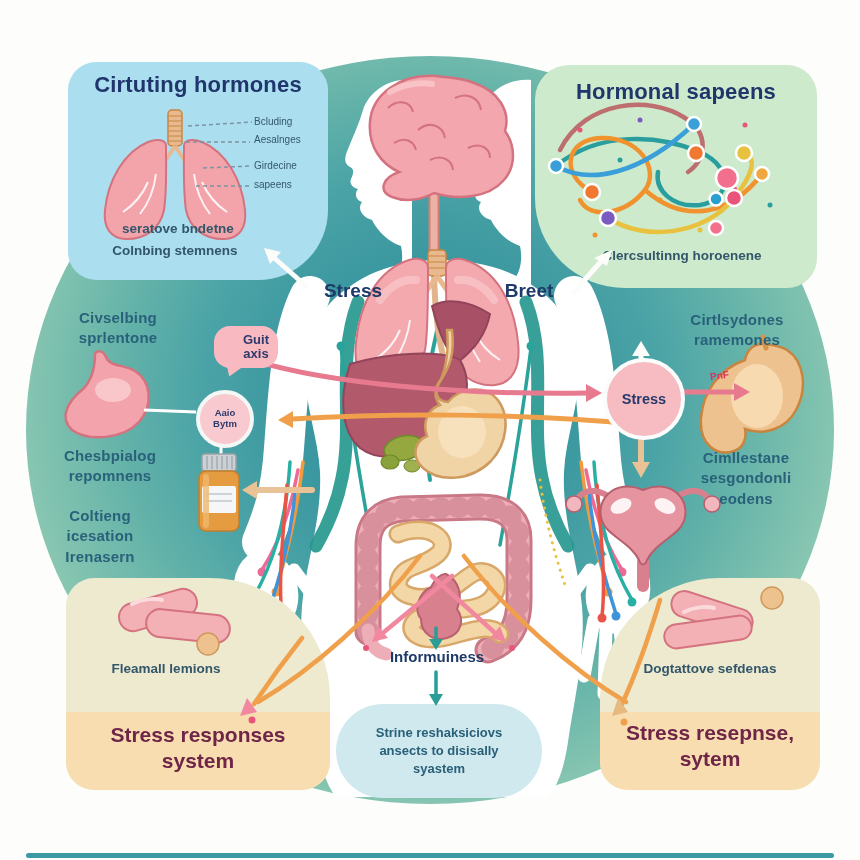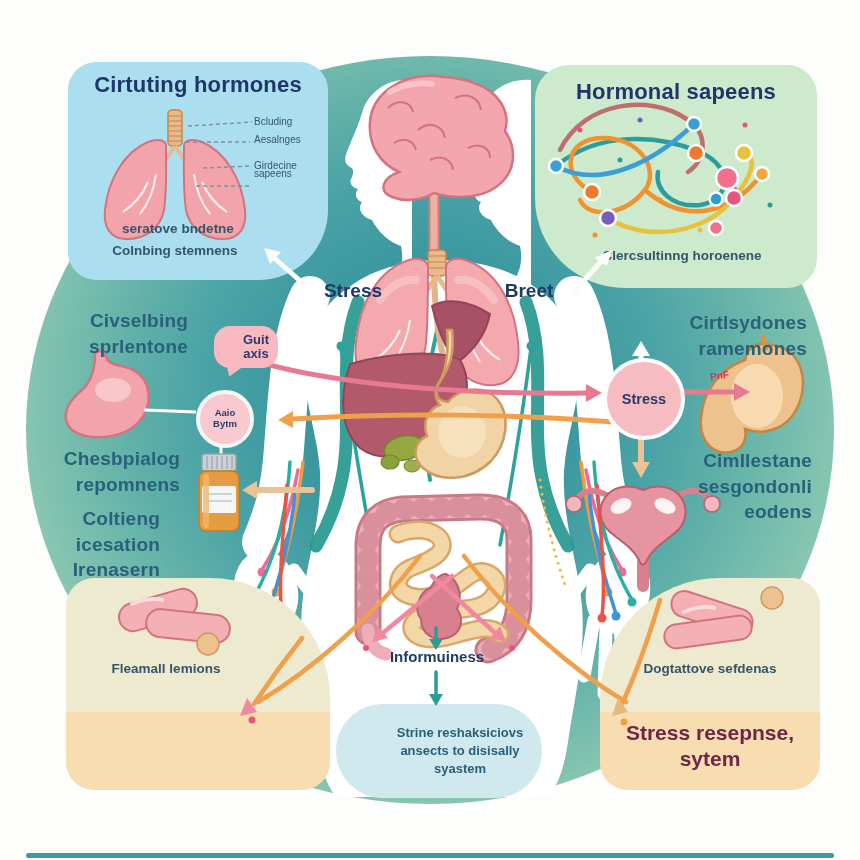--- a/index.html
+++ b/index.html
@@ -22,27 +22,27 @@
             border-radius:28px 120px 28px 28px;}
   #panel-br{left:600px;top:578px;width:220px;height:212px;background:#edeacf;
             border-radius:120px 28px 28px 28px;}
   .peach{position:absolute;left:0;right:0;bottom:0;height:78px;background:#f8ddb1;}
   .panel-title{position:absolute;left:0;right:0;text-align:center;font-weight:700;
                font-size:22px;color:#20356b;letter-spacing:.2px;}
   .maroon-title{position:absolute;left:6px;right:6px;text-align:center;font-weight:700;
                 font-size:21px;line-height:1.25;color:#6f2547;}
   .ann{position:absolute;left:186px;width:64px;font-size:10px;font-weight:400;color:#35576c;line-height:1.1;}
   .cap{position:absolute;text-align:center;font-size:13.5px;font-weight:700;color:#33566b;line-height:1.3;}
-  .side-label{position:absolute;text-align:right;font-size:19px;font-weight:700;
+  .side-label{position:absolute;text-align:center;font-size:15px;font-weight:700;
               color:#29617a;line-height:1.35;letter-spacing:.2px;}
   .body-label{position:absolute;text-align:center;font-size:19px;font-weight:700;color:#1e3a68;}
   #informuiness{left:370px;top:648px;width:134px;text-align:center;font-size:15px;
                 font-weight:700;color:#1e3a68;}
   #bottom-box{left:336px;top:704px;width:206px;height:94px;background:#cfe9ef;border-radius:47px;
-              display:flex;align-items:center;justify-content:flex-end;}
+              display:flex;align-items:center;justify-content:center;}
   #bottom-box .txt{width:164px;text-align:center;font-size:13px;font-weight:600;
                    color:#2a5f78;line-height:1.4;}
   
   #gut-bubble{left:214px;top:326px;width:64px;height:42px;background:#f8b9c0;border-radius:16px;
               display:flex;align-items:center;justify-content:flex-end;}
   #gut-bubble .txt{width:44px;text-align:center;font-size:13px;font-weight:800;
                    color:#2c3a6e;line-height:1.05;}
   #gut-bubble::after{content:"";position:absolute;left:10px;bottom:-9px;width:0;height:0;
     border-left:7px solid transparent;border-right:9px solid transparent;border-top:12px solid #f8b9c0;
     transform:rotate(18deg);}
@@ -262,21 +262,21 @@
       <g stroke="#7e93a3" stroke-width="1.5" stroke-dasharray="4,3">
         <line x1="120" y1="64" x2="184" y2="60"></line>
           <line x1="118" y1="80" x2="182" y2="80"></line>
         <line x1="135" y1="106" x2="184" y2="104"></line>
           <line x1="128" y1="124" x2="182" y2="124"></line>
       </g>
     </svg>
     <div class="ann" style="top:54px">Bcluding</div>
     <div class="ann" style="top:72px">Aesalnges</div>
     <div class="ann" style="top:98px">Girdecine</div>
-    <div class="ann" style="top:106px">sapeens</div>
+    <div class="ann" style="top:117px">sapeens</div>
     <div class="cap" style="top:158px;left:28px;width:164px">seratove bndetne</div>
     <div class="cap" style="top:180px;left:42px;width:130px">Colnbing stemnens</div>
   </div>
 
   <div id="panel-tr" class="panel">
     <div class="panel-title" style="top:14px">Hormonal sapeens</div>
     <svg width="282" height="235" viewBox="0 0 282 235">
       <g fill="none" stroke-linecap="round">
         <path stroke="#bd6f6f" stroke-width="4.5" d="M 25,85 C 50,35 115,30 150,53 C 175,68 171,95 153,107"></path>
         <path stroke="#2a9e9e" stroke-width="4.5" d="M 21,101 C 65,65 125,70 165,87 C 200,103 195,135 165,140 C 137,143 120,125 123,107"></path>
@@ -315,20 +315,21 @@
 
   <div id="panel-bl" class="panel">
     <svg class="abs" style="left:30px;top:2px" width="170" height="78" viewBox="0 0 170 78">
       <rect x="22" y="16" width="80" height="28" rx="14" fill="#f3b0b5" stroke="#d4737f" stroke-width="2" transform="rotate(-16 62 30)"></rect>
       <rect x="50" y="32" width="84" height="28" rx="14" fill="#f3b0b5" stroke="#d4737f" stroke-width="2" transform="rotate(6 92 46)"></rect>
       <path d="M 36,24 C 46,19 58,18 66,20" stroke="#fbdadc" stroke-width="4" stroke-linecap="round" fill="none"></path>
       <circle cx="112" cy="64" r="11" fill="#eec28e" stroke="#cf9a5e" stroke-width="1.5"></circle>
     </svg>
     <div class="cap" style="top:82px;left:25px;width:150px">Fleamall lemions</div>
     <div class="peach"></div>
+    <div class="maroon-title" style="top:144px">Stress responses system</div>
   </div>
 
   <div id="panel-br" class="panel">
     <svg class="abs" style="left:50px;top:2px" width="170" height="78" viewBox="0 0 170 78">
       <rect x="20" y="20" width="84" height="26" rx="13" fill="#f3b0b5" stroke="#d4737f" stroke-width="2" transform="rotate(18 62 33)"></rect>
       <rect x="14" y="40" width="88" height="24" rx="12" fill="#f3b0b5" stroke="#d4737f" stroke-width="2" transform="rotate(-8 58 52)"></rect>
       <path d="M 34,32 C 44,27 56,26 64,28" stroke="#fbdadc" stroke-width="4" stroke-linecap="round" fill="none"></path>
       <circle cx="122" cy="18" r="11" fill="#eec28e" stroke="#cf9a5e" stroke-width="1.5"></circle>
     </svg>
     <div class="cap" style="top:82px;left:30px;width:160px">Dogtattove sefdenas</div>

